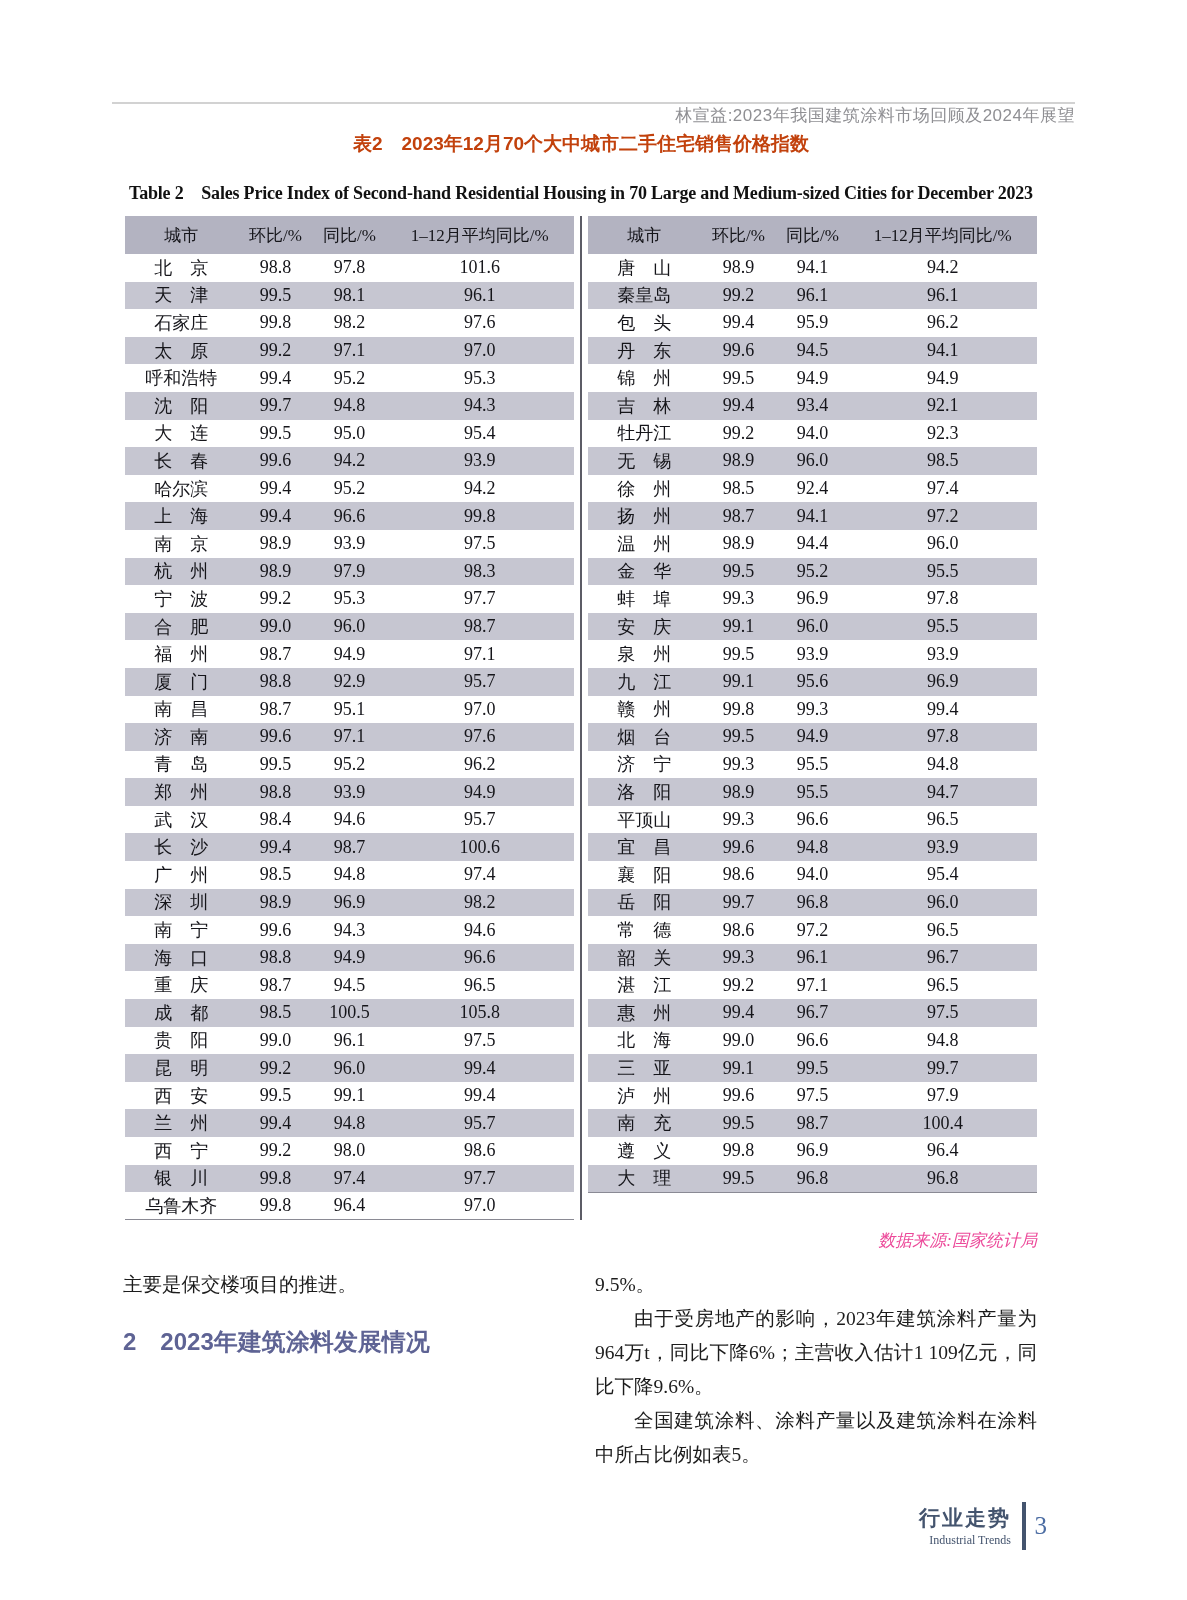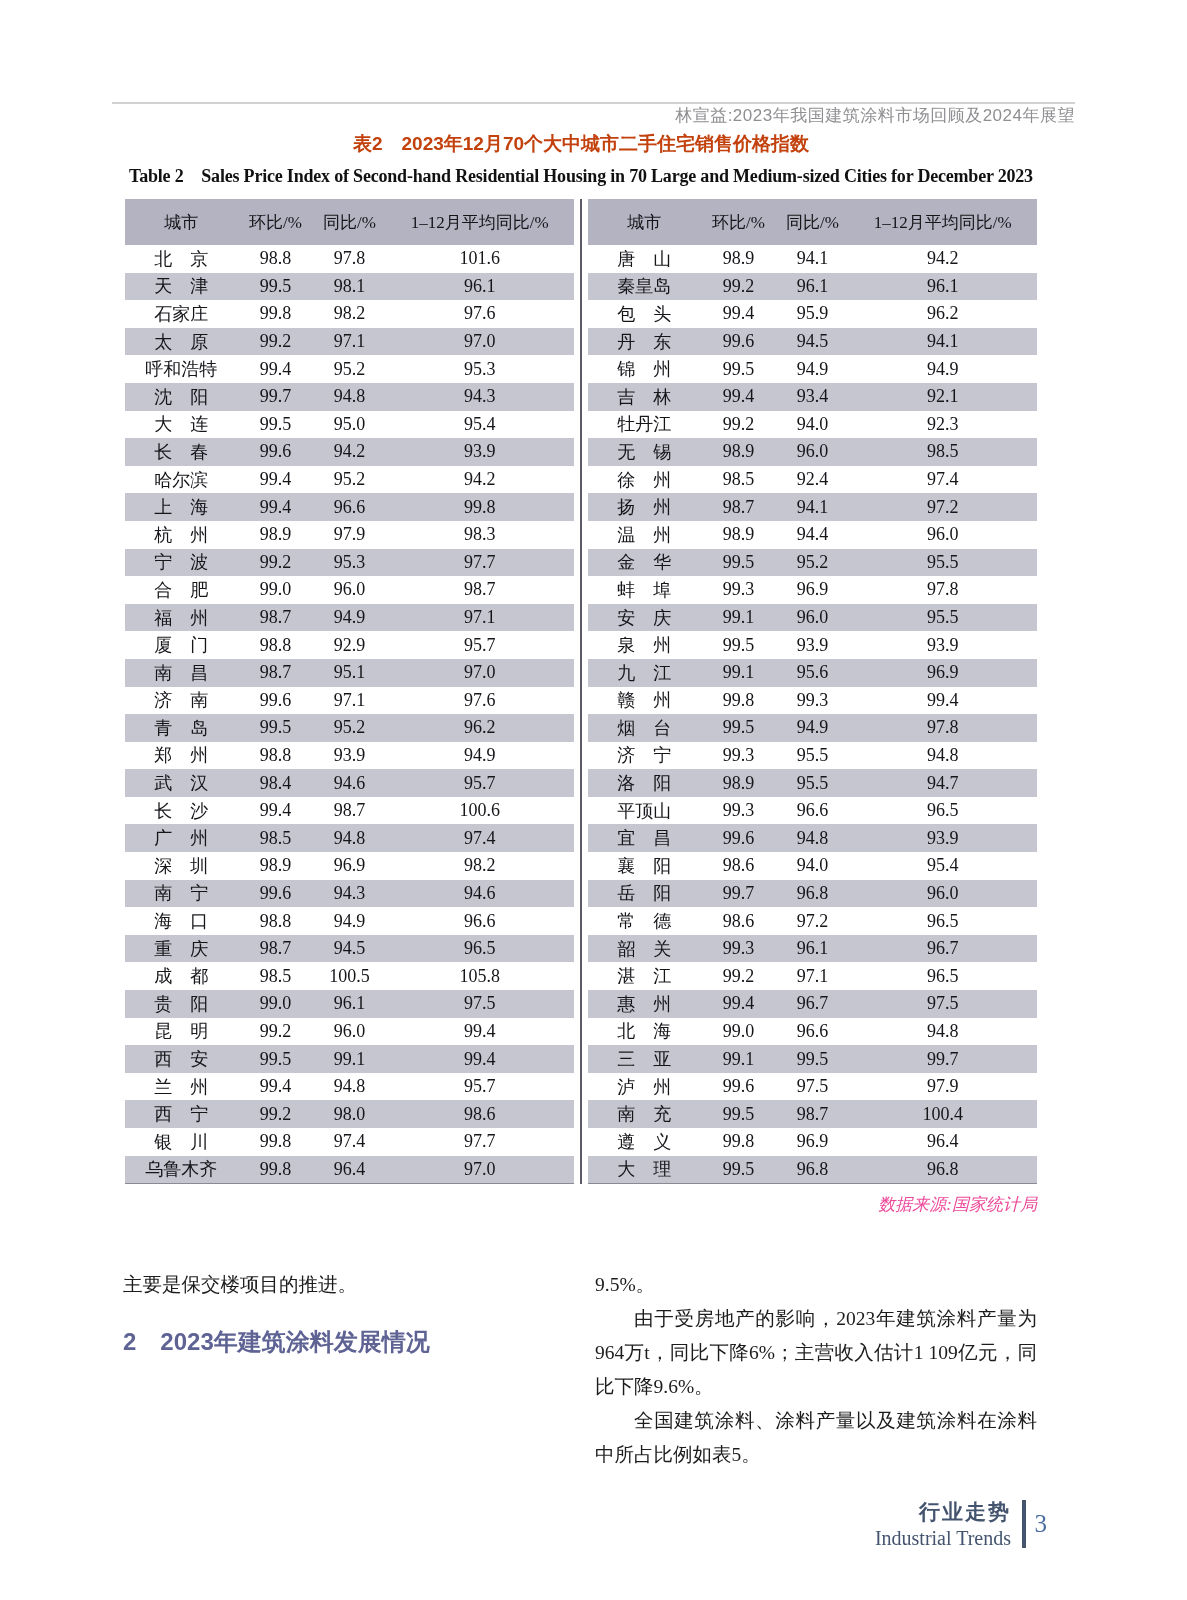--- a/index.html
+++ b/index.html
@@ -23,39 +23,39 @@
     border-top: 2px solid #d2d2d2;
   }
 
   
   .table-block { position: absolute; top: 131px; left: 125px; width: 912px; }
   .tbl-title-zh {
     text-align: center; font-family: "Liberation Sans", "DejaVu Sans", sans-serif;
     font-weight: bold; font-size: 19px; color: #c2410c;
   }
   .tbl-title-en {
-    text-align: center; font-weight: bold; font-size: 18px; margin-top: 7px; color: #111;
+    text-align: center; font-weight: bold; font-size: 18px; margin-top: 24px; color: #111;
     letter-spacing: -0.2px;
   }
   .tables-wrap { position: relative; margin-top: 11px; display: flex; }
   .half { flex: 1 1 0; }
   .half-left { margin-right: 7px; }
   .half-right { margin-left: 7px; }
   .divider {
     position: absolute; left: 50%; top: 0; bottom: 0; width: 2px;
     background: #5c5c66; transform: translateX(-50%);
   }
   table { width: 100%; border-collapse: collapse; table-layout: fixed; border-bottom: 1.5px solid #8a8a94; }
   col.c-city { width: 25%; }
   col.c-mom  { width: 17%; }
   col.c-yoy  { width: 16%; }
   col.c-avg  { width: 42%; }
   th {
     background: #b3b3c1; font-weight: normal; font-size: 17px;
-    height: 46px; text-align: center; color: #15151a; margin-left: 16px;
+    height: 38px; text-align: center; color: #15151a; margin-left: 16px;
   }
   td { text-align: center; font-size: 18px; height: 27.6px; color: #15151a; }
   tbody tr:nth-child(even) { background: #c6c6d1; }
   .tbl-source {
     text-align: right; margin-top: 9px; font-size: 17px;
     font-style: italic; color: #ec4899;
   }
 
   
   .body-cols {
@@ -75,21 +75,21 @@
   
   .footer {
     position: absolute; right: 140px; bottom: 50px;
     display: flex; align-items: center;
   }
   .footer-labels { text-align: right; margin-right: 11px; }
   .footer-zh {
     font-family: "Liberation Sans", "DejaVu Sans", sans-serif;
     font-weight: bold; font-size: 21px; color: #44546e; letter-spacing: 2px;
   }
-  .footer-en { font-size: 20px; color: #44546e; margin-top: 1px; }
+  .footer-en { font-size: 12px; color: #44546e; margin-top: 1px; }
   .footer-bar { width: 3.5px; height: 48px; background: #44546e; }
   .footer-page { font-size: 25px; color: #4c6da3; margin-left: 9px; }
 </style>
 </head>
 <body>
 
 <div class="page-header">林宣益:2023年我国建筑涂料市场回顾及2024年展望</div>
 <div class="header-rule"></div>
 
 <div class="table-block">
@@ -166,20 +166,26 @@
               <td>哈尔滨</td>
               <td>99.4</td>
               <td>95.2</td>
               <td>94.2</td>
             </tr>
             <tr>
               <td>上　海</td>
               <td>99.4</td>
               <td>96.6</td>
               <td>99.8</td>
+            </tr>
+            <tr>
+              <td>南　京</td>
+              <td>98.9</td>
+              <td>93.9</td>
+              <td>97.5</td>
             </tr>
             <tr>
               <td>杭　州</td>
               <td>98.9</td>
               <td>97.9</td>
               <td>98.3</td>
             </tr>
             <tr>
               <td>宁　波</td>
               <td>99.2</td>

